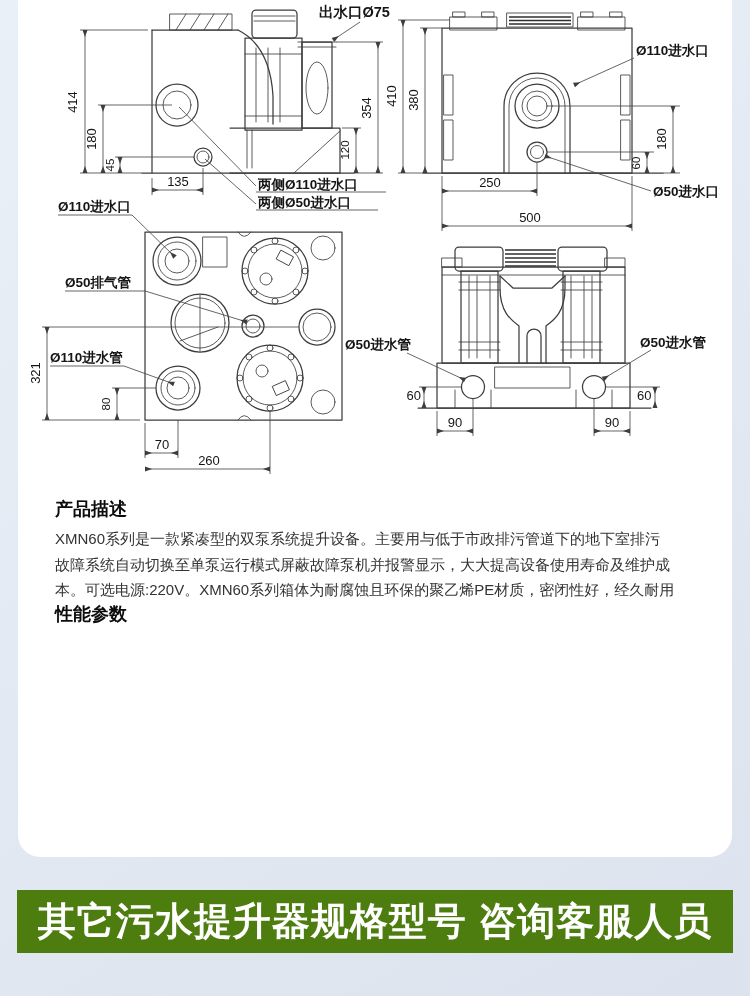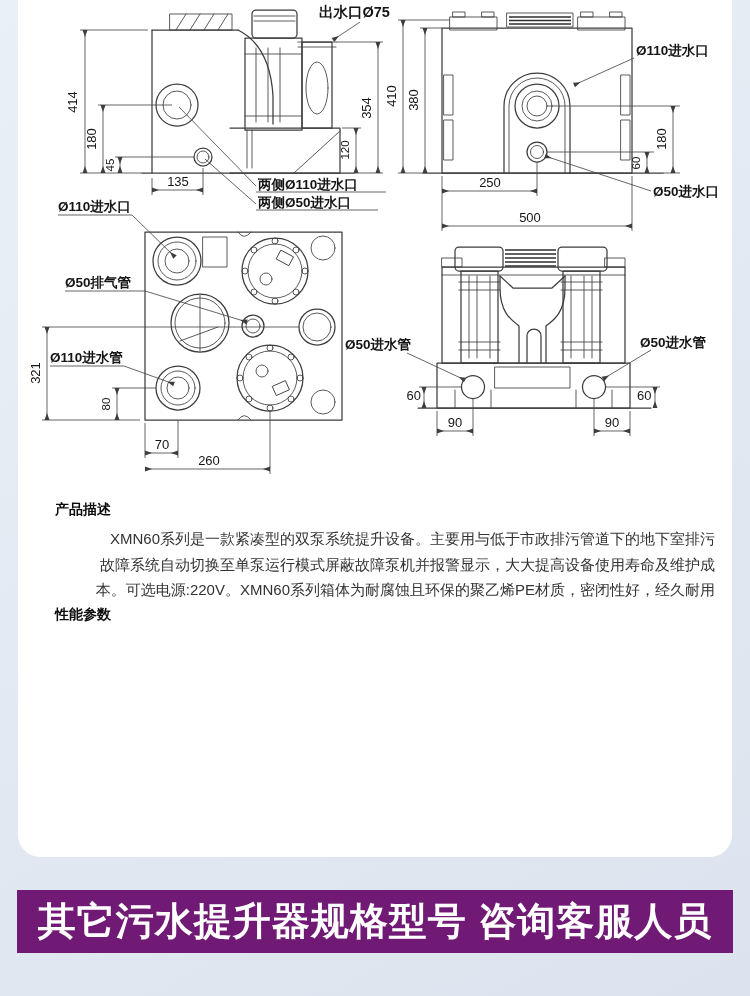--- a/index.html
+++ b/index.html
@@ -18,23 +18,23 @@
   .o2{fill:none;stroke:#3d3d3d;stroke-width:0.85;stroke-linejoin:round;stroke-linecap:round;}
   .dl{fill:none;stroke:#4a4a4a;stroke-width:0.85;}
   .hx{fill:none;stroke:#2e2e2e;stroke-width:1.4;}
   text{fill:#151515;}
   .dim{font-size:13px;font-weight:500;}
   .dms{font-size:11.5px;font-weight:500;}
   .cjk{font-size:13.5px;font-weight:600;}
   .ckl{font-size:14.5px;font-weight:700;}
   
   .text-block{position:absolute;left:37px;top:498px;width:660px;color:#2d2d2d;}
-  .tb-h{font-size:14px;font-weight:700;color:#0c0c0c;line-height:22px;margin:0 0 6px 0;}
+  .tb-h{font-size:18px;font-weight:700;color:#0c0c0c;line-height:22px;margin:0 0 6px 0;}
   .tb-h2{}
-  .tl{font-size:15px;line-height:25.5px;white-space:nowrap;color:#333;text-align:right;}
+  .tl{font-size:15px;line-height:25.5px;white-space:nowrap;color:#333;}
   .banner{
     position:absolute;left:17px;top:890px;width:716px;height:63px;
     display:flex;align-items:center;justify-content:center;
     color:#ffffff;font-size:38px;font-weight:800;letter-spacing:1px;
     white-space:nowrap;cursor:pointer;
   }
 </style>
 </head>
 <body>
 
@@ -398,15 +398,15 @@
     <div class="tb-h">产品描述</div>
     <div>
       <div class="tl">XMN60系列是一款紧凑型的双泵系统提升设备。主要用与低于市政排污管道下的地下室排污</div>
       <div class="tl">故障系统自动切换至单泵运行模式屏蔽故障泵机并报警显示，大大提高设备使用寿命及维护成</div>
       <div class="tl">本。可选电源:220V。XMN60系列箱体为耐腐蚀且环保的聚乙烯PE材质，密闭性好，经久耐用</div>
     </div>
     <div class="tb-h tb-h2">性能参数</div>
   </div>
 </div>
 
-<div class="banner" style="background: #701a75;">
+<div class="banner" style="background: #4d7c0f;">
   <span>其它污水提升器规格型号 咨询客服人员</span>
 </div>
 
 </body></html>

